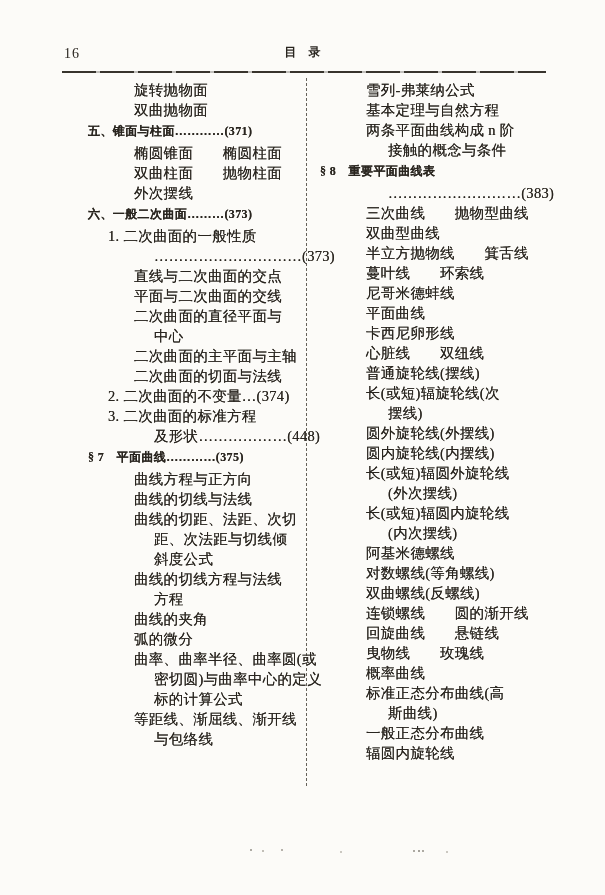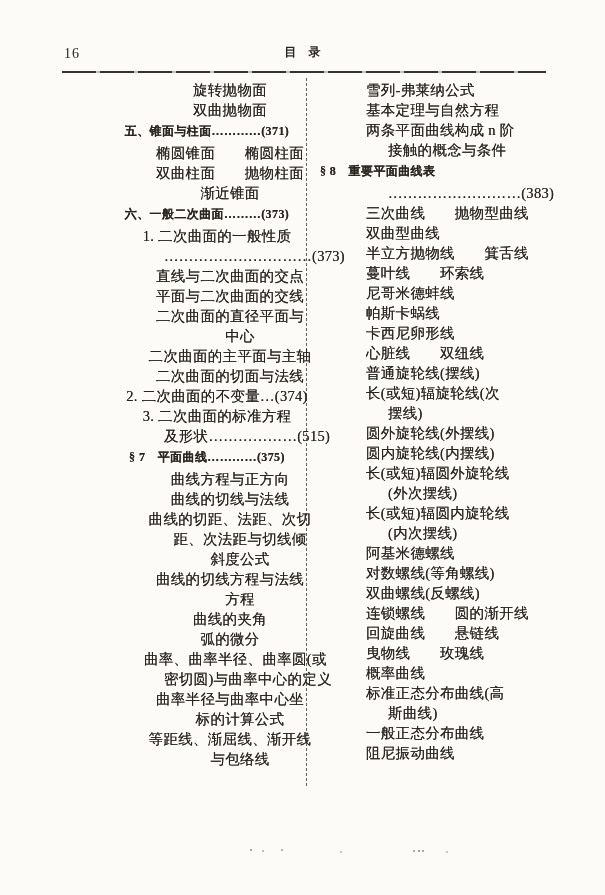--- a/index.html
+++ b/index.html
@@ -26,21 +26,21 @@
       #38342d 0px,#38342d 34px,
       rgba(56,52,45,.30) 34px,rgba(56,52,45,.30) 38px);
   }
   
   .column-divider{
     position:absolute;left:306px;top:78px;height:708px;width:0;
     border-left:1.5px dashed #4b473f;opacity:.85;
   }
   
   .col{position:absolute;top:80px;}
-  .col-left{left:72px;width:244px;text-align:center;}
+  .col-left{left:62px;width:244px;}
   .col-right{left:318px;width:232px;}
   .line{
     font-size:14.5px;line-height:20px;white-space:nowrap;
     letter-spacing:.3px;
     text-shadow:0 0 .5px rgba(41,37,31,.85);
   }
   .line.bold{
     font-weight:700;font-size:12px;line-height:23px;letter-spacing:.4px;
   }
   .col-left  .idt-0{padding-left:26px}
@@ -71,64 +71,63 @@
   <div class="header-rule"></div>
 
   <div class="column-divider"></div>
 
   <div class="col col-left">
       <div class="line idt-2">旋转抛物面</div>
       <div class="line idt-2">双曲抛物面</div>
       <div class="line idt-0 bold">五、锥面与柱面…………(371)</div>
       <div class="line idt-2">椭圆锥面　　椭圆柱面</div>
       <div class="line idt-2">双曲柱面　　抛物柱面</div>
-      <div class="line idt-2">渐近锥面</div>
+      <div class="line idt-2">外次摆线</div>
       <div class="line idt-0 bold">六、一般二次曲面………(373)</div>
       <div class="line idt-1">1. 二次曲面的一般性质</div>
       <div class="line idt-3">…………………………(373)</div>
       <div class="line idt-2">直线与二次曲面的交点</div>
       <div class="line idt-2">平面与二次曲面的交线</div>
       <div class="line idt-2">二次曲面的直径平面与</div>
       <div class="line idt-3">中心</div>
       <div class="line idt-2">二次曲面的主平面与主轴</div>
       <div class="line idt-2">二次曲面的切面与法线</div>
       <div class="line idt-1">2. 二次曲面的不变量…(374)</div>
       <div class="line idt-1">3. 二次曲面的标准方程</div>
-      <div class="line idt-3">及形状………………(515)</div>
+      <div class="line idt-3">及形状………………(448)</div>
       <div class="line idt-0 bold">§ 7　平面曲线…………(375)</div>
       <div class="line idt-2">曲线方程与正方向</div>
       <div class="line idt-2">曲线的切线与法线</div>
       <div class="line idt-2">曲线的切距、法距、次切</div>
       <div class="line idt-3">距、次法距与切线倾</div>
       <div class="line idt-3">斜度公式</div>
       <div class="line idt-2">曲线的切线方程与法线</div>
       <div class="line idt-3">方程</div>
       <div class="line idt-2">曲线的夹角</div>
       <div class="line idt-2">弧的微分</div>
       <div class="line idt-2">曲率、曲率半径、曲率圆(或</div>
       <div class="line idt-3">密切圆)与曲率中心的定义</div>
-      <div class="line idt-2">曲率半径与曲率中心坐</div>
       <div class="line idt-3">标的计算公式</div>
       <div class="line idt-2">等距线、渐屈线、渐开线</div>
       <div class="line idt-3">与包络线</div>
     </div>
 
   <div class="col col-right">
       <div class="line idt-2">雪列-弗莱纳公式</div>
       <div class="line idt-2">基本定理与自然方程</div>
       <div class="line idt-2">两条平面曲线构成 n 阶</div>
       <div class="line idt-3">接触的概念与条件</div>
       <div class="line idt-0 bold">§ 8　重要平面曲线表</div>
       <div class="line idt-3">………………………(383)</div>
       <div class="line idt-2">三次曲线　　抛物型曲线</div>
       <div class="line idt-2">双曲型曲线</div>
       <div class="line idt-2">半立方抛物线　　箕舌线</div>
       <div class="line idt-2">蔓叶线　　环索线</div>
       <div class="line idt-2">尼哥米德蚌线</div>
-      <div class="line idt-2">帕斯卡蜗线</div>
+      <div class="line idt-2">平面曲线</div>
       <div class="line idt-2">卡西尼卵形线</div>
       <div class="line idt-2">心脏线　　双纽线</div>
       <div class="line idt-2">普通旋轮线(摆线)</div>
       <div class="line idt-2">长(或短)辐旋轮线(次</div>
       <div class="line idt-3">摆线)</div>
       <div class="line idt-2">圆外旋轮线(外摆线)</div>
       <div class="line idt-2">圆内旋轮线(内摆线)</div>
       <div class="line idt-2">长(或短)辐圆外旋轮线</div>
       <div class="line idt-3">(外次摆线)</div>
       <div class="line idt-2">长(或短)辐圆内旋轮线</div>
@@ -136,18 +135,18 @@
       <div class="line idt-2">阿基米德螺线</div>
       <div class="line idt-2">对数螺线(等角螺线)</div>
       <div class="line idt-2">双曲螺线(反螺线)</div>
       <div class="line idt-2">连锁螺线　　圆的渐开线</div>
       <div class="line idt-2">回旋曲线　　悬链线</div>
       <div class="line idt-2">曳物线　　玫瑰线</div>
       <div class="line idt-2">概率曲线</div>
       <div class="line idt-2">标准正态分布曲线(高</div>
       <div class="line idt-3">斯曲线)</div>
       <div class="line idt-2">一般正态分布曲线</div>
-      <div class="line idt-2">阻尼振动曲线</div>
+      <div class="line idt-2">辐圆内旋轮线</div>
     </div>
 
   <div class="scan-noise"></div>
 
 </div>
 
 </body></html>

